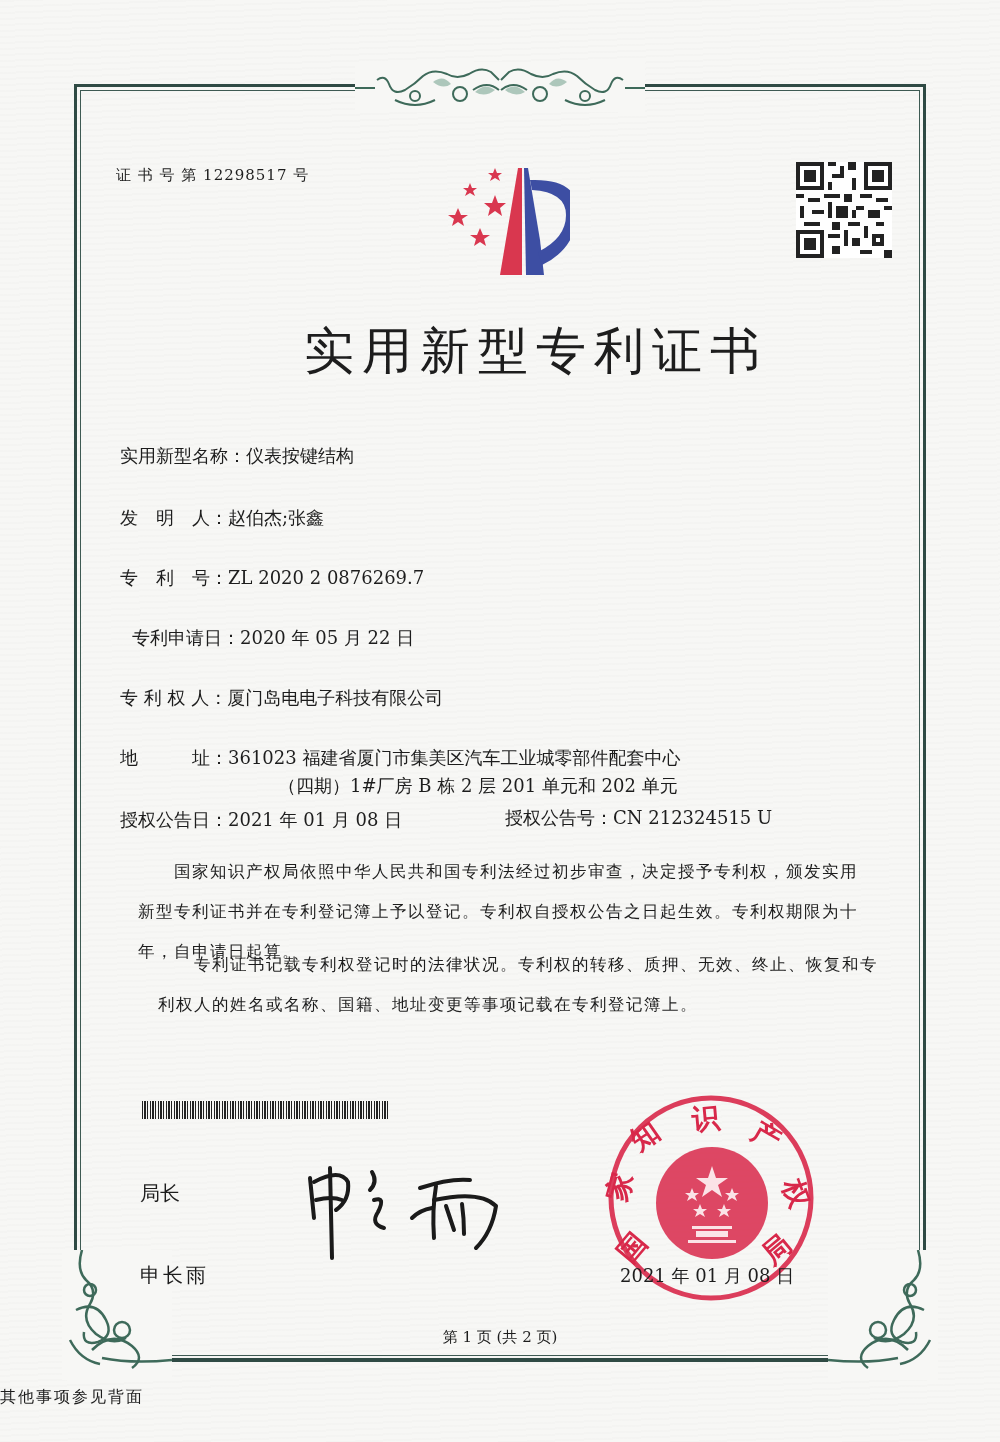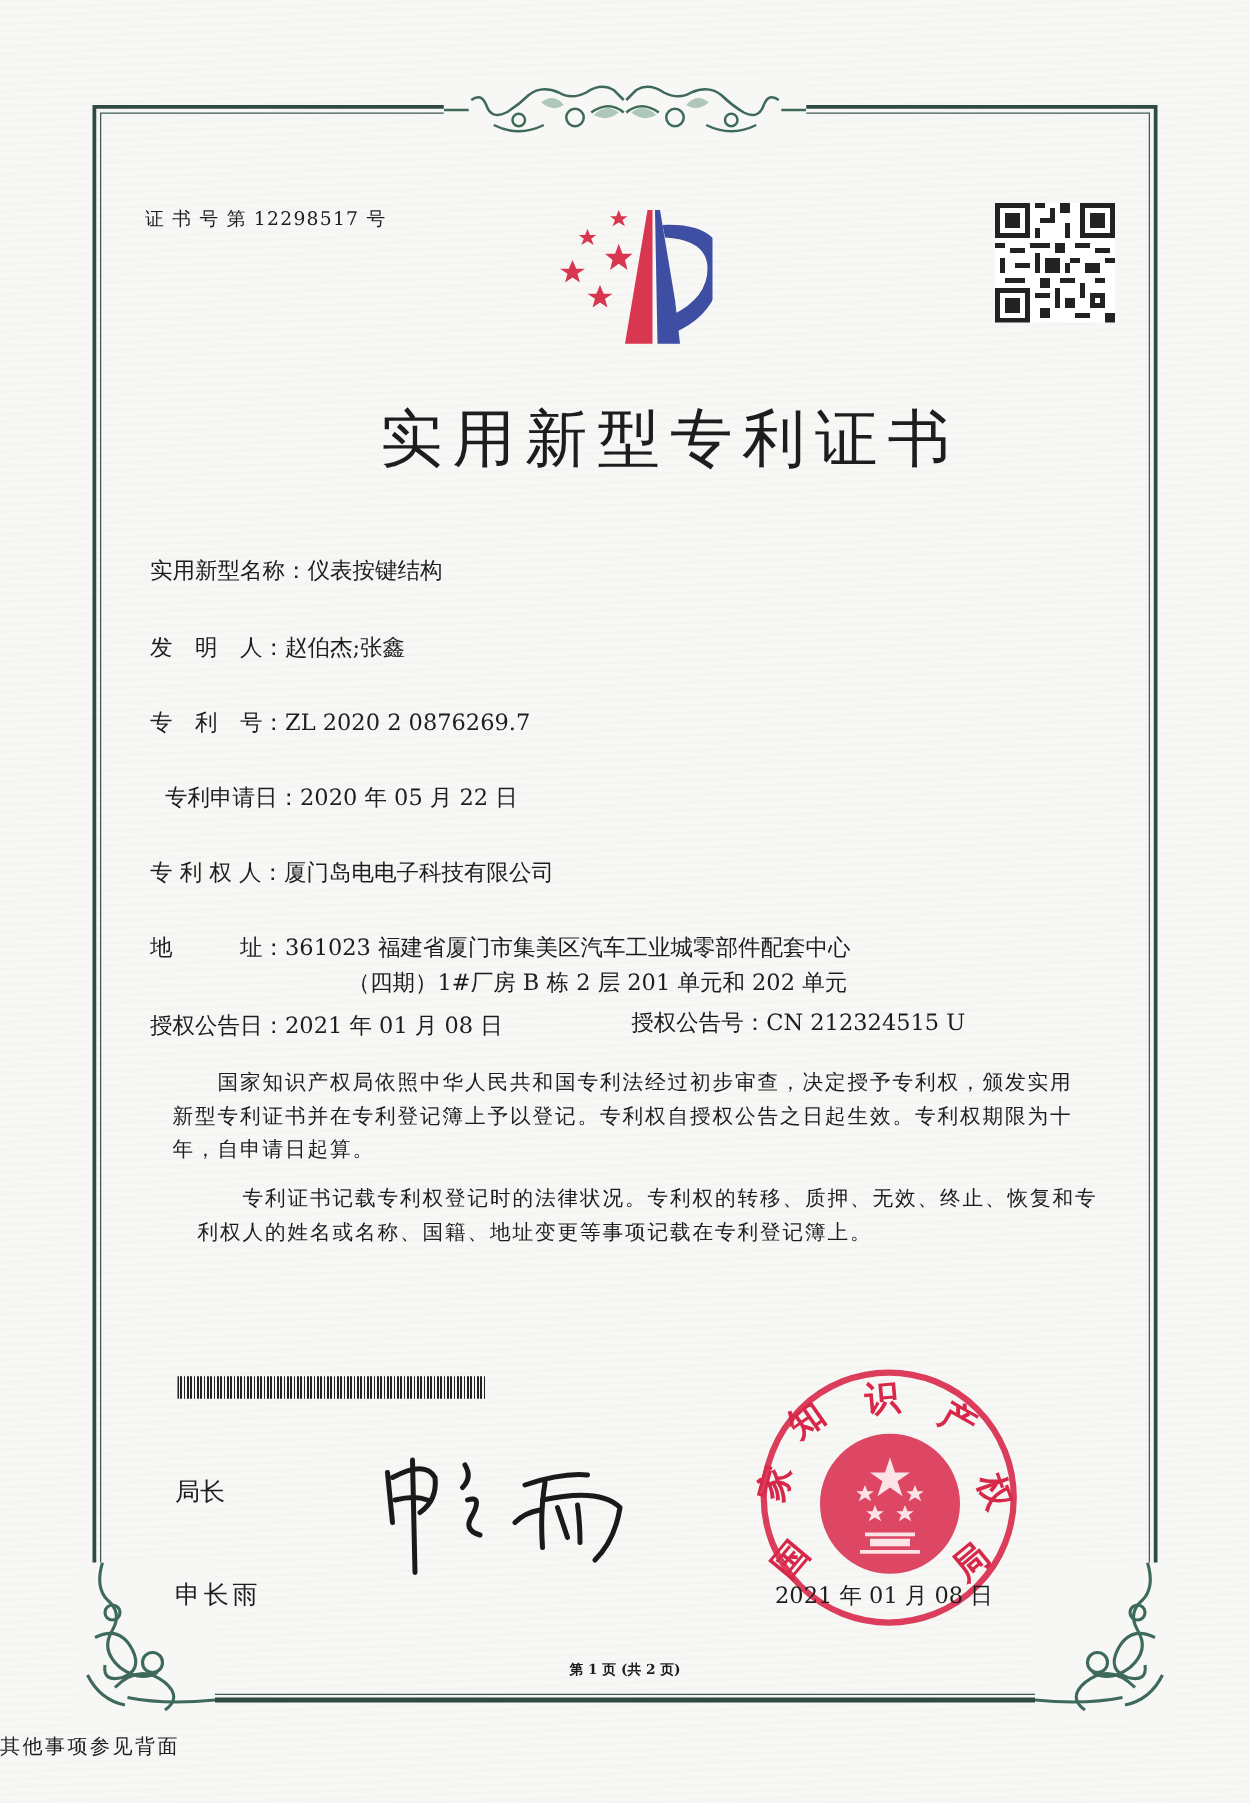--- a/index.html
+++ b/index.html
@@ -43,36 +43,36 @@
     font-size: 50px; letter-spacing: 8px; font-family: "DejaVu Sans", sans-serif; font-weight: normal; margin-left: 36px;
   }
 
   .field { position: absolute; left: 120px; font-size: 18px; white-space: nowrap; }
   .field .lbl { display: inline-block; }
   .field .val { display: inline-block; }
   .addr2 { position: absolute; left: 278px; font-size: 18px; white-space: nowrap; }
   .field-right { position: absolute; left: 505px; font-size: 18px; white-space: nowrap; }
 
   .para {
-    position: absolute; left: 138px; width: 736px; font-size: 16.5px; line-height: 27px;
+    position: absolute; left: 138px; width: 736px; font-size: 16.5px; line-height: 40px;
     text-indent: 36px; letter-spacing: 1.5px;
   }
 
   .barcode { position: absolute; left: 142px; top: 1101px; width: 246px; height: 18px;
     background: repeating-linear-gradient(90deg, #222 0 1px, transparent 1px 2px, #222 2px 4px, transparent 4px 5px, #222 5px 6px, transparent 6px 8px);
   }
 
   .director-title { position: absolute; left: 140px; top: 1180px; font-size: 20px; font-family: "DejaVu Sans", sans-serif; }
   .director-name { position: absolute; left: 140px; top: 1216px; font-size: 20px; font-family: Liberation Mono, monospace; letter-spacing: 3px; margin-top: 46px; }
   .signature { position: absolute; left: 300px; top: 1160px; width: 210px; height: 100px; }
 
   .seal { position: absolute; left: 596px; top: 1088px; width: 230px; height: 215px; }
   .seal-date { position: absolute; left: 620px; top: 1264px; font-size: 18px; }
 
-  .page-no { position: absolute; left: 0; width: 1000px; top: 1328px; text-align: center; font-size: 11px; font-weight: bold; }
+  .page-no { position: absolute; left: 0; width: 1000px; top: 1328px; text-align: center; font-size: 15px; }
   .footer-note { position: absolute; left: 0; width: 1000px; top: 1387px; text-align: left; font-size: 16px; letter-spacing: 2px; }
   .bottom-rule { position: absolute; left: 74px; top: 1358px; width: 852px; height: 3px; background: #2f4a44; }
 </style>
 </head>
 <body>
 
 <div class="paper"></div>
 
 <div class="frame-outer"></div>
 <div class="frame-inner"></div>

